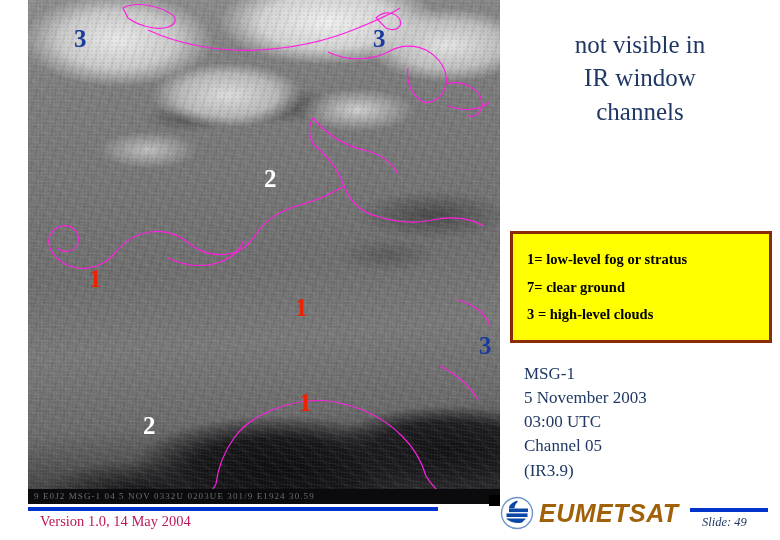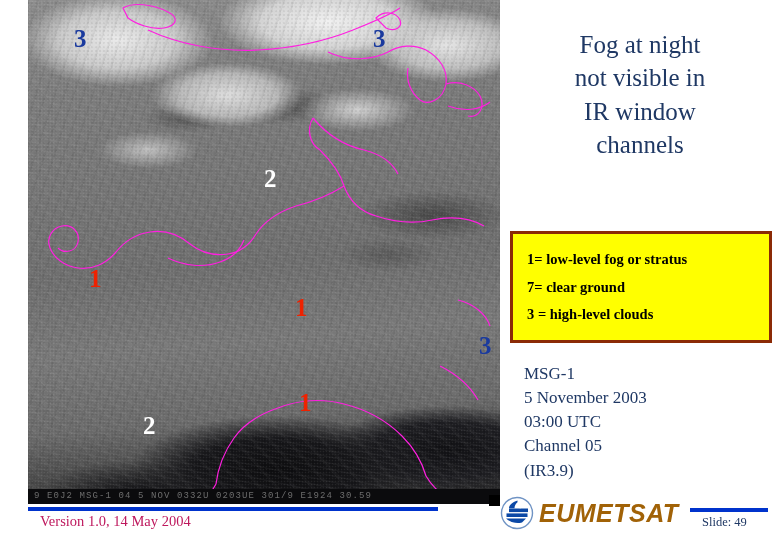--- a/index.html
+++ b/index.html
@@ -79,21 +79,21 @@
 
   
   #sat-strip {
     position: absolute;
     left: 0;
     bottom: 0;
     width: 472px;
     height: 15px;
     background: #0b0b0d;
     color: #6d6d6d;
-    font-family: Liberation Mono, monospace;
+    font-family: Liberation Serif, serif;
     font-size: 9px;
     letter-spacing: 1.1px;
     line-height: 15px;
     white-space: nowrap;
     overflow: hidden;
     padding-left: 6px;
     box-sizing: border-box;
   }
 
   
@@ -196,20 +196,21 @@
     width: 78px;
     height: 4px;
     background: #0033cc;
   }
   #slide-number {
     position: absolute;
     left: 702px;
     top: 515px;
     color: #1f3864;
     font-family: "Liberation Serif", serif;
+    font-style: italic;
     font-size: 12.5px;
   }
 
   
   #logo-artifact {
     position: absolute;
     left: 489px;
     top: 495px;
     width: 11px;
     height: 11px;
@@ -274,21 +275,20 @@
       <div class="marker red" style="left: 267px; top: 295px;">1</div>
       <div class="marker blue" style="left: 451px; top: 333px;">3</div>
       <div class="marker red" style="left: 271px; top: 390px;">1</div>
       <div class="marker white" style="left: 115px; top: 413px;">2</div>
     </div>
 
   <div id="sat-strip">9 E0J2 MSG-1     04   5 NOV 0332U 0203UE  301/9 E1924  30.59</div>
 </div>
 
 <div id="headline">
-  <div>Fog at night</div>
   <div>not visible in</div>
   <div>IR window</div>
   <div>channels</div>
 </div>
 
 <div id="legend-box">
   <div class="legend-line">1= low-level fog or stratus</div>
   <div class="legend-line">7= clear ground</div>
   <div class="legend-line">3 = high-level clouds</div>
 </div>

